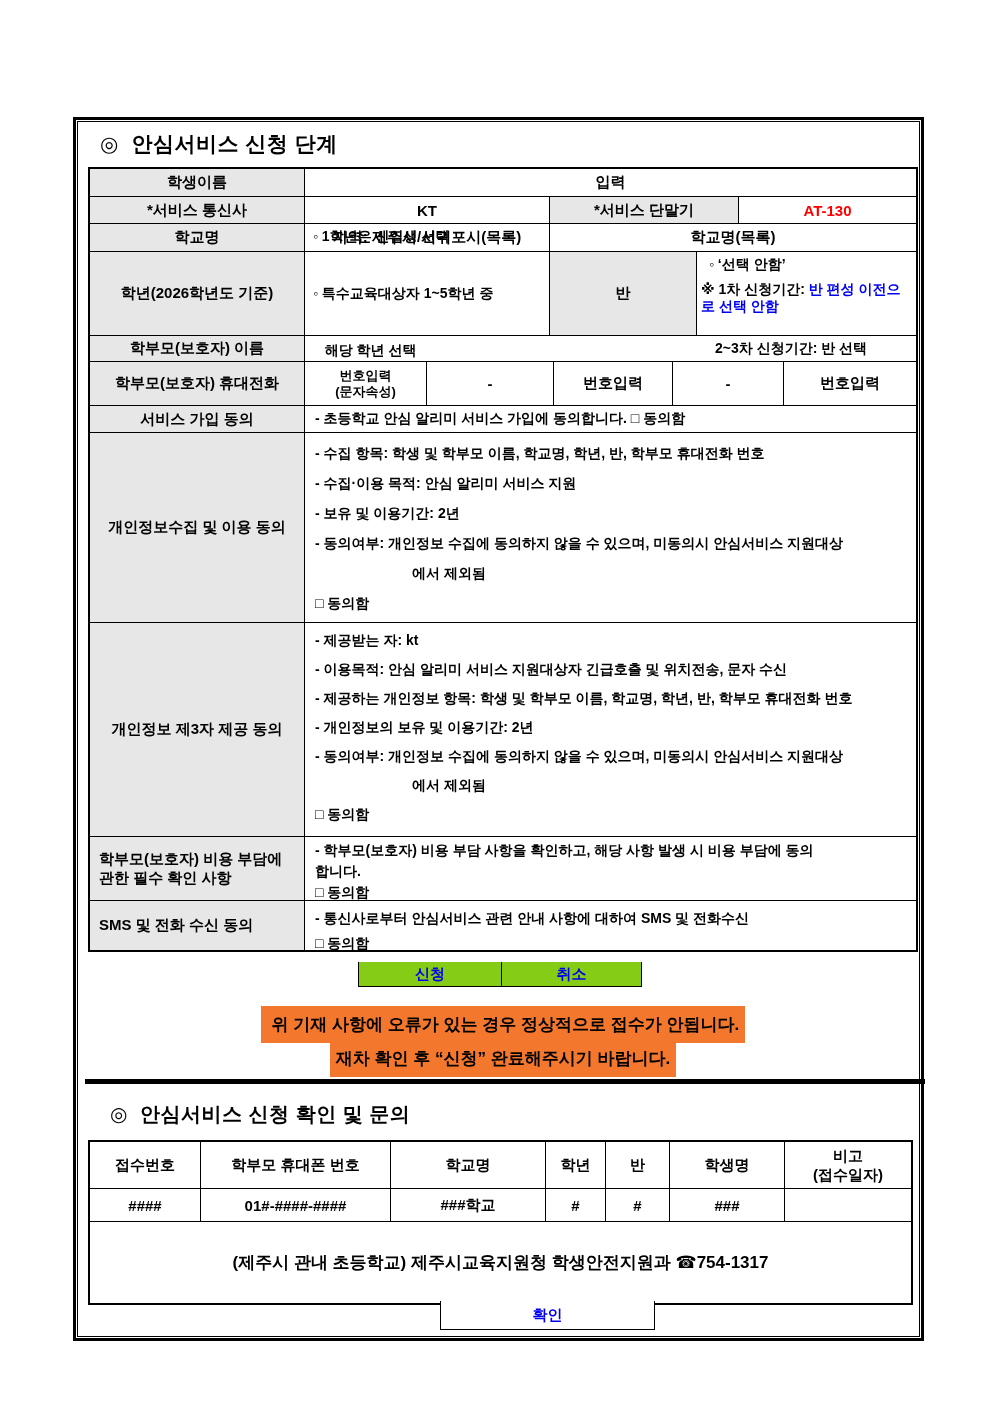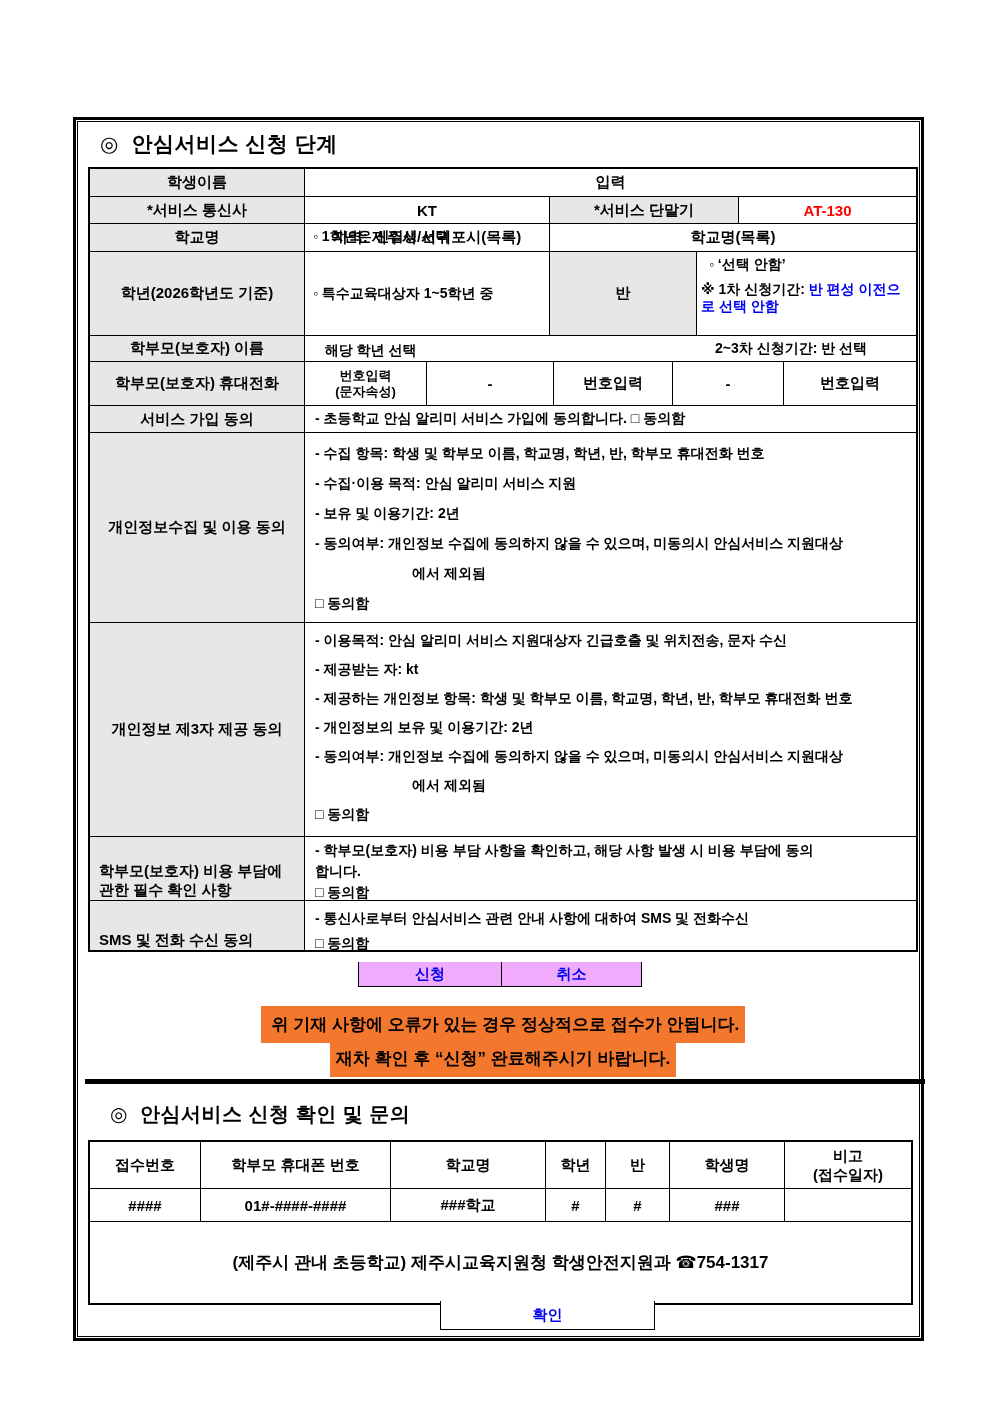--- a/index.html
+++ b/index.html
@@ -20,21 +20,21 @@
 
   
   .t1 { position:absolute; left:88px; top:167px; width:830px; border:2px solid #000; font-size:15px; }
   .t1row { display:flex; border-top:1px solid #000; }
   .t1row:first-child { border-top:none; }
   .lbl {
     width:215px; flex:0 0 215px; background:#e7e7e7; border-right:1px solid #000;
     display:flex; flex-direction:column; align-items:center; justify-content:center;
     text-align:center; font-size:15px;
   }
-  .lbl.left { align-items:flex-start; padding-left:9px; text-align:left;justify-content:flex-end; }
+  .lbl.left { align-items:flex-start; padding-left:9px; text-align:left; }
   .cell { border-right:1px solid #000; display:flex; align-items:center; justify-content:center; text-align:center; }
   .cell:last-child { border-right:none; }
   .cell.grow { flex:1 1 auto; }
   .cell.gray { background:#e7e7e7; }
   .cell.left { justify-content:flex-start; text-align:left; }
   .content { flex:1 1 auto; display:block; text-align:left; padding:0 0 0 10px; font-size:14px; }
   .r1 { height:27px; } .r2 { height:27px; } .r3 { height:28px; } .r4 { height:84px; }
   .r5 { height:26px;gap:35px; } .r6 { height:44px; } .r7 { height:27px; }
   .r8 { height:190px; } .r9 { height:214px; } .r10 { height:64px; } .r11 { height:50px; }
 
@@ -49,21 +49,21 @@
 
   .phone-sub { font-size:13px; line-height:16px; }
 
   .lines8 { padding-top:5px; line-height:30px; }
   .lines9 { padding-top:3px; line-height:29px; }
   .lines10 { padding-top:3px; line-height:21px; }
   .lines11 { padding-top:5px; line-height:25px; }
   .line { white-space:nowrap; }
   .indent { padding-left:97px; }
 
-  .apply-cancel { position:absolute; left:358px; top:962px; display:flex; border:1px solid #000; border-top:none; background:#f0abfc; }
+  .apply-cancel { position:absolute; left:358px; top:962px; display:flex; border:1px solid #000; border-top:none; background:#84cc16; }
   .btn { width:142px; height:24px; display:flex; align-items:center; justify-content:center; color:#0000ee; font-size:15px; cursor:pointer; }
   .btn + .btn { border-left:1px solid #000; width:140px; }
 
   .notice { position:absolute; left:88px; top:1013px; width:830px; text-align:center; font-size:17px; }
   .notice .row2 { margin-top:11px; }
   .hl { background:#f4772e; padding:9px 6px; white-space:pre-wrap; }
 
   .divider { position:absolute; left:85px; top:1079px; width:840px; height:5px; background:#000; }
 
   
@@ -158,22 +158,22 @@
         <div class="line">- 보유 및 이용기간: 2년</div>
         <div class="line">- 동의여부: 개인정보 수집에 동의하지 않을 수 있으며, 미동의시 안심서비스 지원대상</div>
         <div class="line indent">에서 제외됨</div>
         <div class="line">□ 동의함</div>
       </div>
     </div>
 
     <div class="t1row r9">
       <div class="lbl">개인정보 제3자 제공 동의</div>
       <div class="content lines9">
+        <div class="line">- 제공받는 자: kt</div>
         <div class="line">- 이용목적: 안심 알리미 서비스 지원대상자 긴급호출 및 위치전송, 문자 수신</div>
-        <div class="line">- 제공받는 자: kt</div>
         <div class="line">- 제공하는 개인정보 항목: 학생 및 학부모 이름, 학교명, 학년, 반, 학부모 휴대전화 번호</div>
         <div class="line">- 개인정보의 보유 및 이용기간: 2년</div>
         <div class="line">- 동의여부: 개인정보 수집에 동의하지 않을 수 있으며, 미동의시 안심서비스 지원대상</div>
         <div class="line indent">에서 제외됨</div>
         <div class="line">□ 동의함</div>
       </div>
     </div>
 
     <div class="t1row r10">
       <div class="lbl left">

